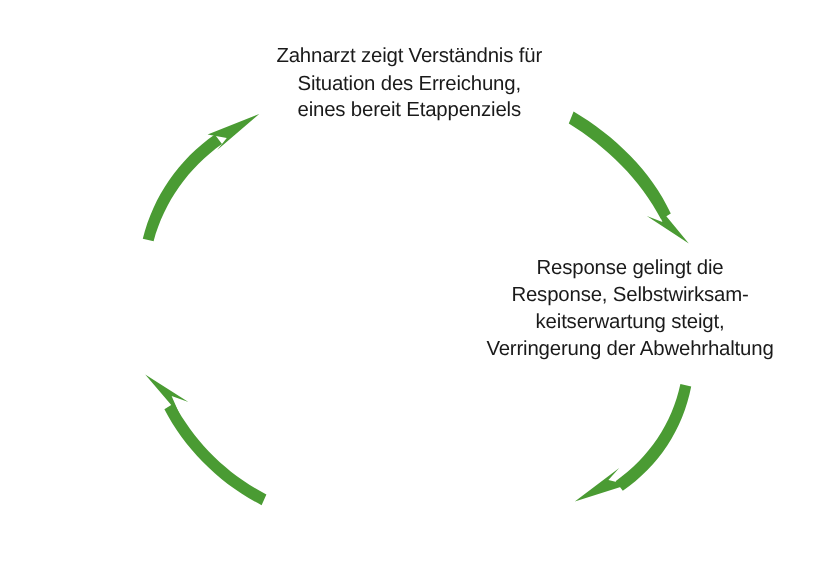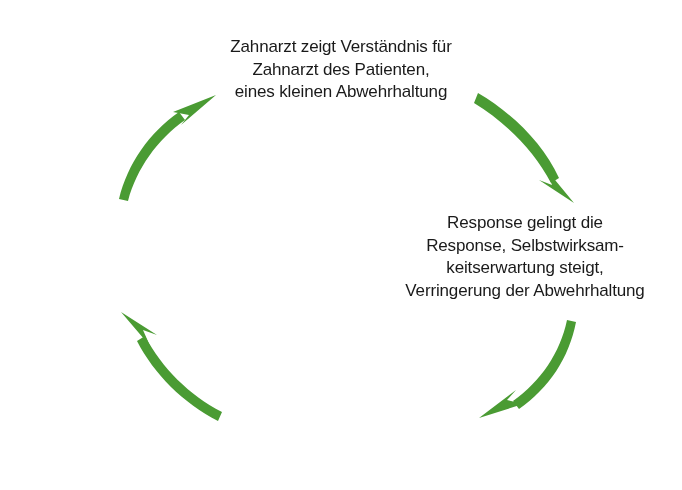--- a/index.html
+++ b/index.html
@@ -113,22 +113,22 @@
       <path d="M 216 95
                L 173 112
                L 189 115
                L 181 125
                Z" fill="#4a9b33"></path>
     </g>
   </svg>
 
   <div class="node" id="node-top">
     <span class="ln">Zahnarzt zeigt Verständnis für</span>
-    <span class="ln">Zahnarzt des Patienten,</span>
-    <span class="ln">eines kleinen Abwehrhaltung</span>
+    <span class="ln">Situation des Erreichung,</span>
+    <span class="ln">eines bereit Etappenziels</span>
   </div>
 
   <div class="node" id="node-right">
     <span class="ln">Response gelingt die</span>
     <span class="ln">Response, Selbstwirksam-</span>
     <span class="ln">keitserwartung steigt,</span>
     <span class="ln">Verringerung der Abwehrhaltung</span>
   </div>
 
 

